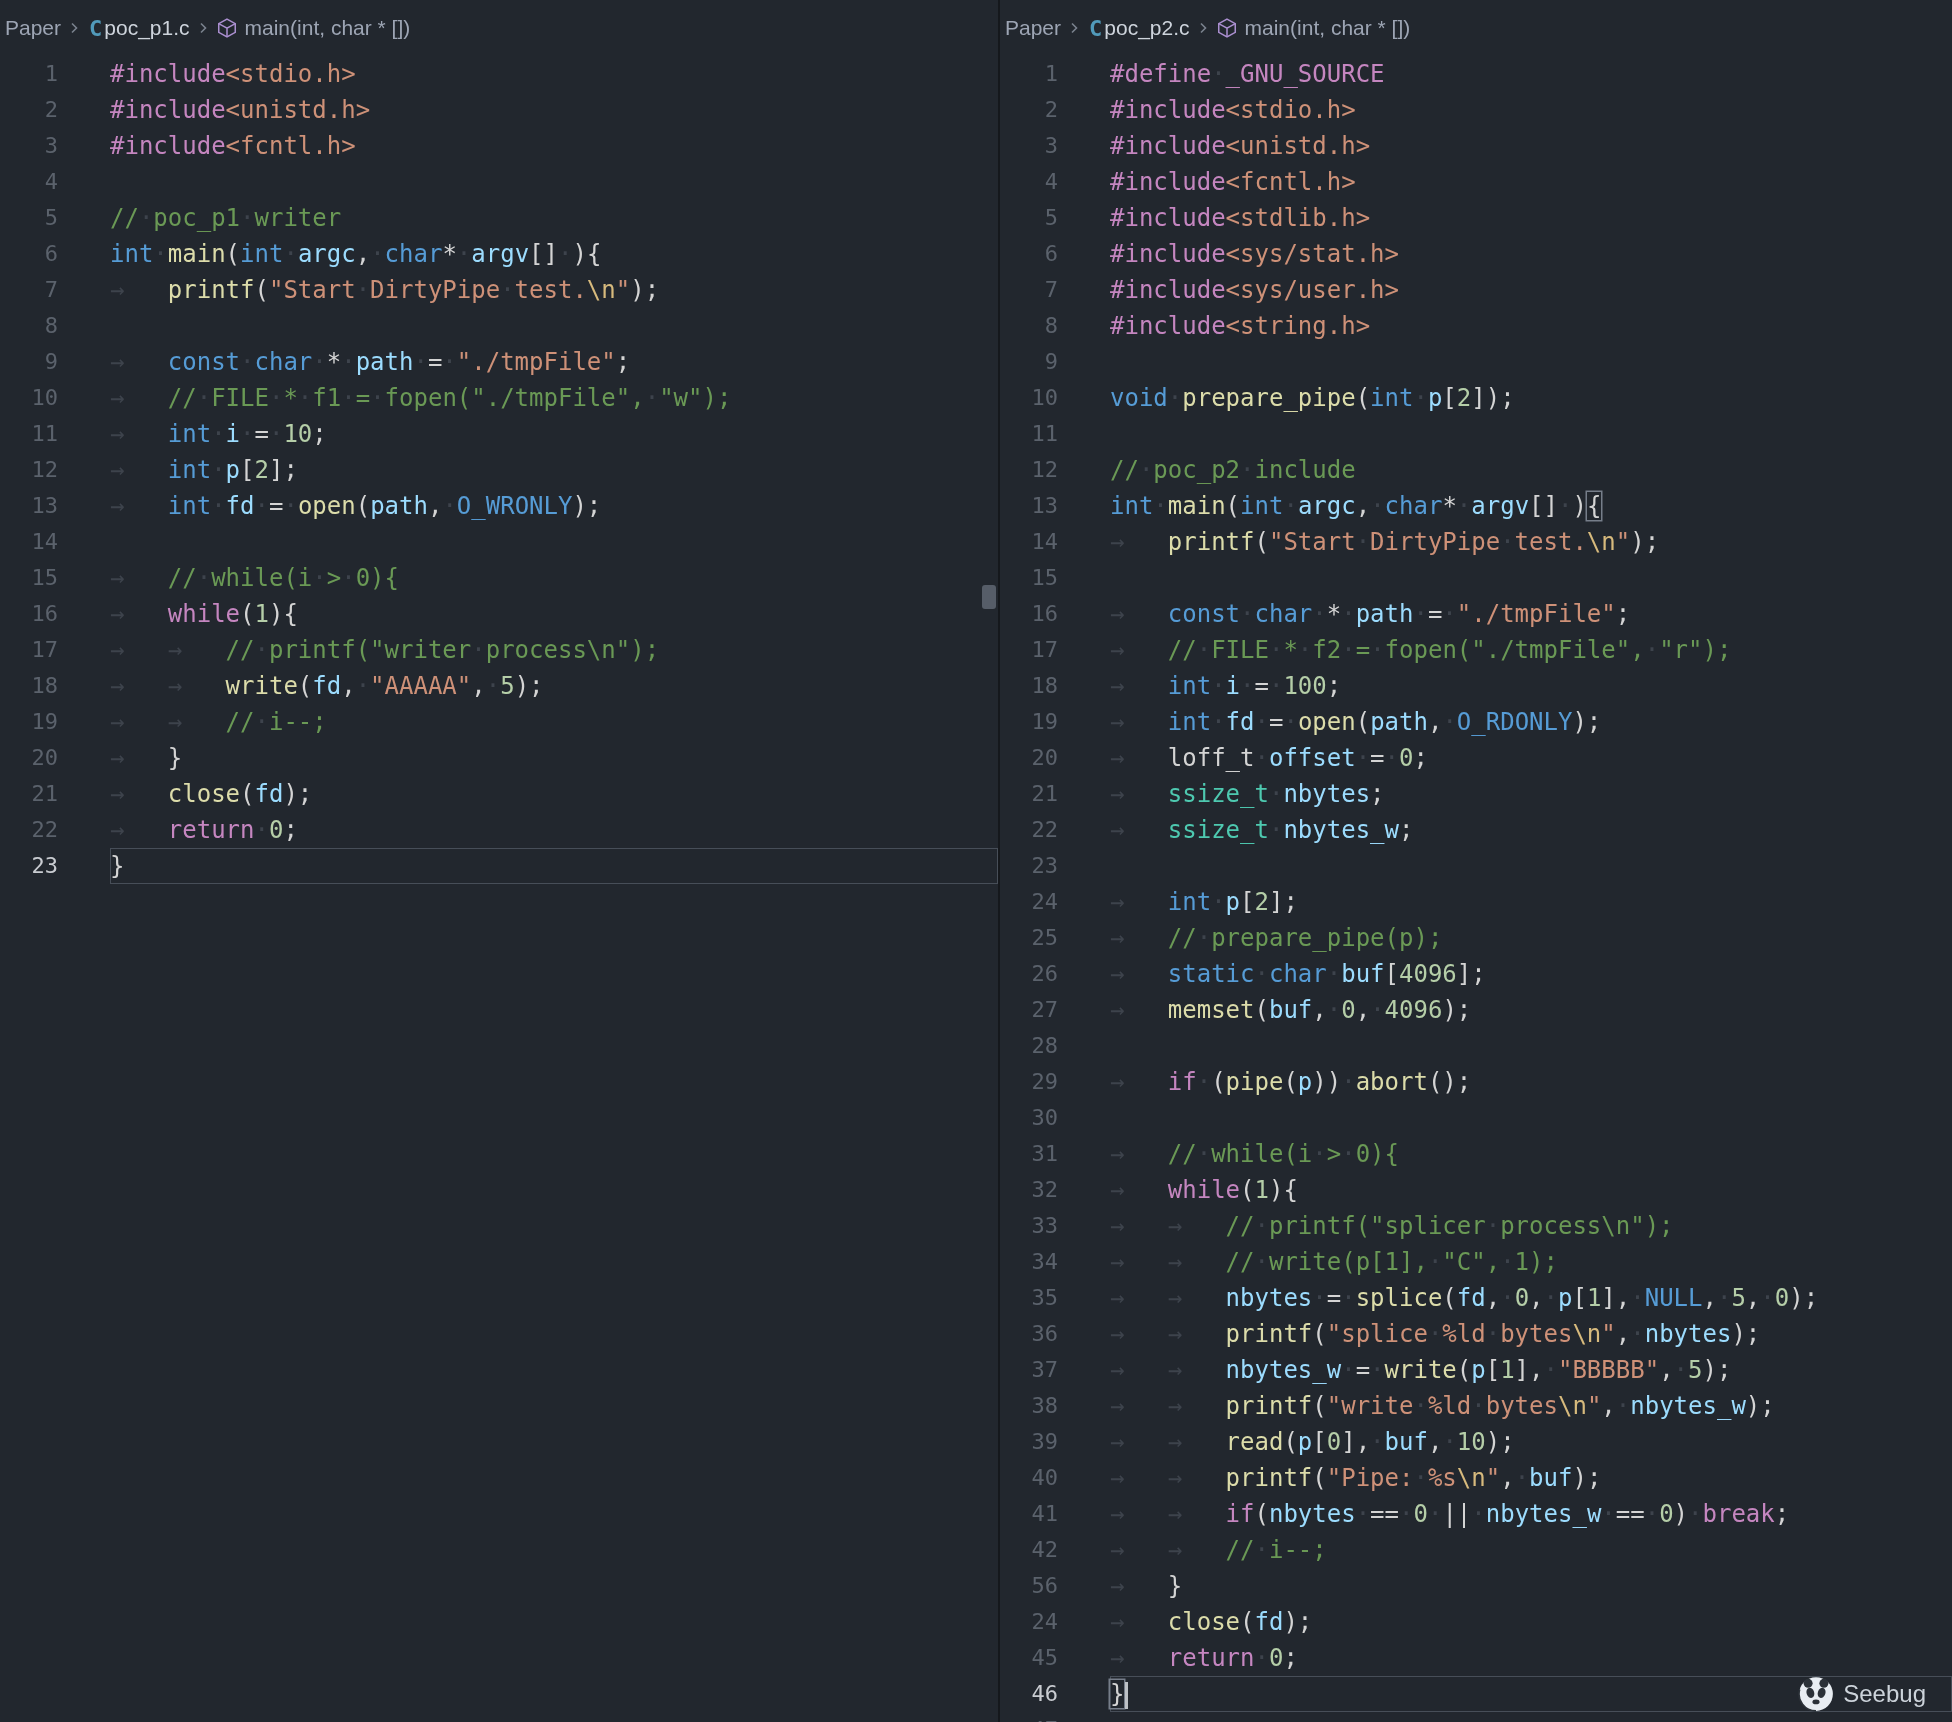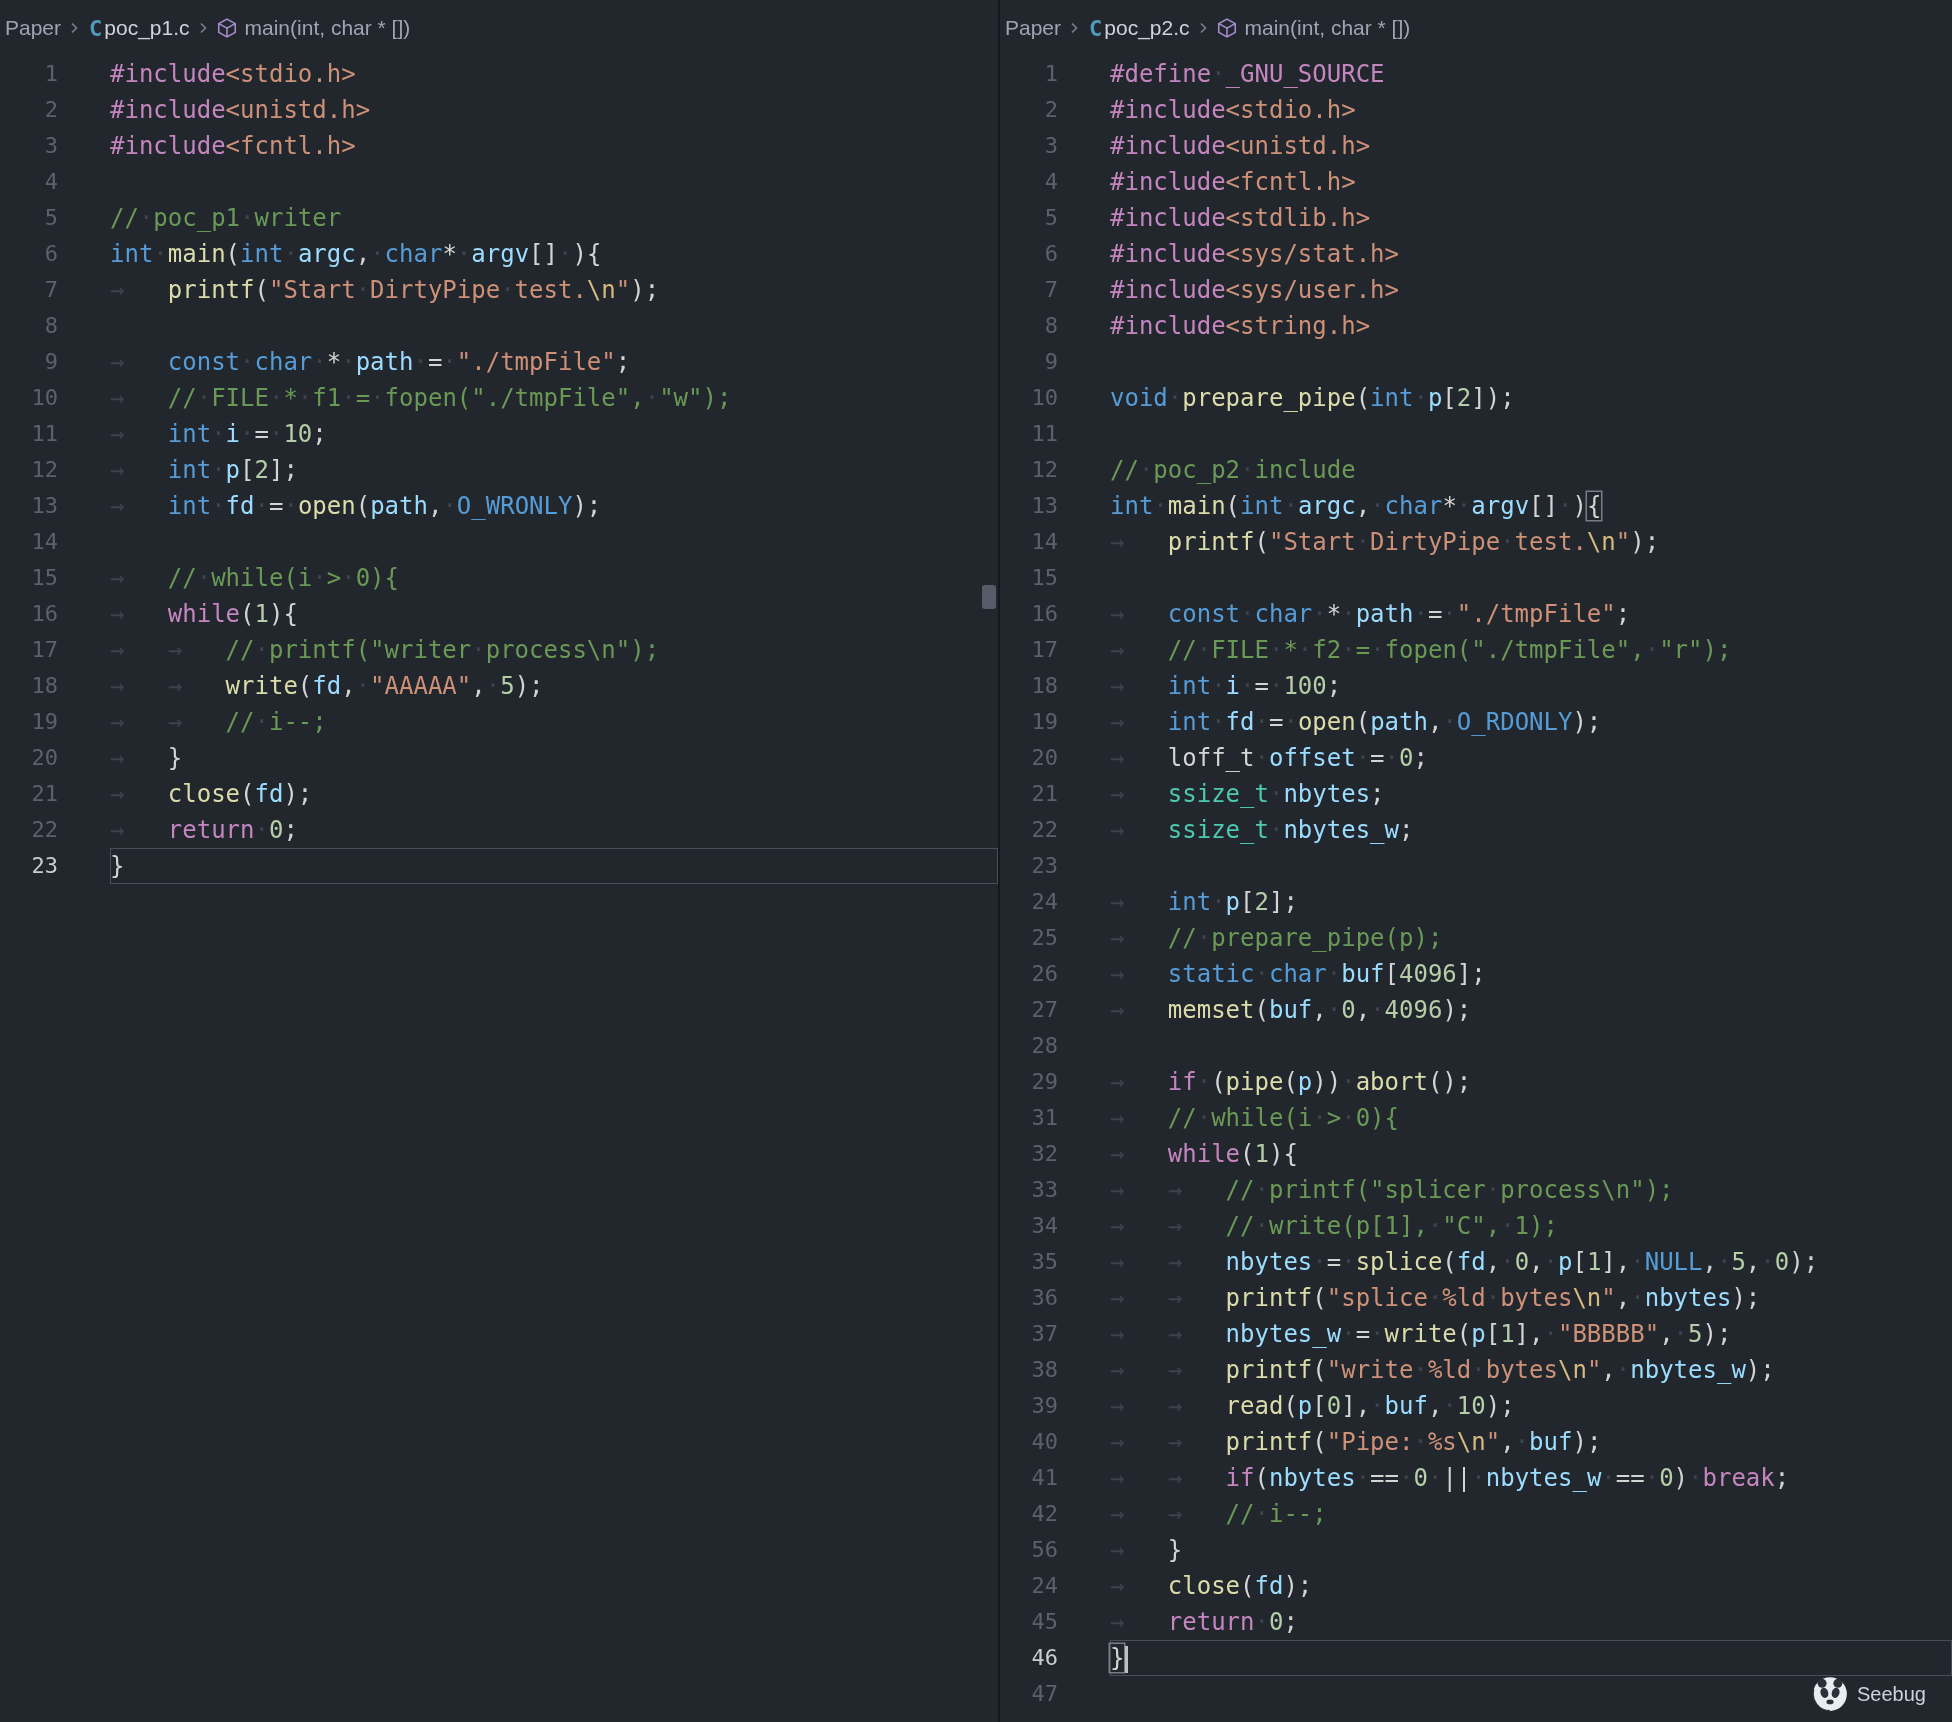--- a/index.html
+++ b/index.html
@@ -46,21 +46,21 @@
   .tok-cnst{ color:var(--c-cnst);margin-top:11px; }
   .tok-box { box-shadow:0 0 0 1.5px var(--c-bracket-box); }
 
   .cursor { display:inline-block; width:3px; height:27px; background:var(--c-cursor);
             vertical-align:middle; margin-left:1px; }
 
   .scroll-thumb { position:absolute; right:2px; top:585px; width:14px; height:24px;
                   background:var(--c-scrollbar); border-radius:3px; cursor:pointer; }
 
   .watermark { position:absolute; right:26px; bottom:10px; display:flex; align-items:center;
-               gap:9px; color:var(--c-watermark-fg); font-size:20px; }
+               gap:9px; color:var(--c-watermark-fg); font-size:24px; }
 </style>
 </head>
 <body>
 
 <div class="workbench">
 
   <section class="pane left">
     <div class="breadcrumb">
       <span class="bc-item">Paper</span>
       <span class="bc-chevron">
@@ -159,20 +159,21 @@
         <div class="line"><span class="ln">20</span><span class="codetext"><span class="ws tab">→</span><span class="tok-pl">loff_t</span><span class="ws">·</span><span class="tok-var">offset</span><span class="ws">·</span><span class="tok-pl">=</span><span class="ws">·</span><span class="tok-num">0</span><span class="tok-pl">;</span></span></div>
         <div class="line"><span class="ln">21</span><span class="codetext"><span class="ws tab">→</span><span class="tok-ty2">ssize_t</span><span class="ws">·</span><span class="tok-var">nbytes</span><span class="tok-pl">;</span></span></div>
         <div class="line"><span class="ln">22</span><span class="codetext"><span class="ws tab">→</span><span class="tok-ty2">ssize_t</span><span class="ws">·</span><span class="tok-var">nbytes_w</span><span class="tok-pl">;</span></span></div>
         <div class="line"><span class="ln">23</span><span class="codetext"></span></div>
         <div class="line"><span class="ln">24</span><span class="codetext"><span class="ws tab">→</span><span class="tok-ty">int</span><span class="ws">·</span><span class="tok-var">p</span><span class="tok-pl">[</span><span class="tok-num">2</span><span class="tok-pl">];</span></span></div>
         <div class="line"><span class="ln">25</span><span class="codetext"><span class="ws tab">→</span><span class="tok-cmt">//</span><span class="ws">·</span><span class="tok-cmt">prepare_pipe(p);</span></span></div>
         <div class="line"><span class="ln">26</span><span class="codetext"><span class="ws tab">→</span><span class="tok-ty">static</span><span class="ws">·</span><span class="tok-ty">char</span><span class="ws">·</span><span class="tok-var">buf</span><span class="tok-pl">[</span><span class="tok-num">4096</span><span class="tok-pl">];</span></span></div>
         <div class="line"><span class="ln">27</span><span class="codetext"><span class="ws tab">→</span><span class="tok-fn">memset</span><span class="tok-pl">(</span><span class="tok-var">buf</span><span class="tok-pl">,</span><span class="ws">·</span><span class="tok-num">0</span><span class="tok-pl">,</span><span class="ws">·</span><span class="tok-num">4096</span><span class="tok-pl">);</span></span></div>
         <div class="line"><span class="ln">28</span><span class="codetext"></span></div>
         <div class="line"><span class="ln">29</span><span class="codetext"><span class="ws tab">→</span><span class="tok-kw">if</span><span class="ws">·</span><span class="tok-pl">(</span><span class="tok-fn">pipe</span><span class="tok-pl">(</span><span class="tok-var">p</span><span class="tok-pl">))</span><span class="ws">·</span><span class="tok-fn">abort</span><span class="tok-pl">();</span></span></div>
+        <div class="line"><span class="ln">30</span><span class="codetext"></span></div>
         <div class="line"><span class="ln">31</span><span class="codetext"><span class="ws tab">→</span><span class="tok-cmt">//</span><span class="ws">·</span><span class="tok-cmt">while(i</span><span class="ws">·</span><span class="tok-cmt">&gt;</span><span class="ws">·</span><span class="tok-cmt">0){</span></span></div>
         <div class="line"><span class="ln">32</span><span class="codetext"><span class="ws tab">→</span><span class="tok-kw">while</span><span class="tok-pl">(</span><span class="tok-num">1</span><span class="tok-pl">){</span></span></div>
         <div class="line"><span class="ln">33</span><span class="codetext"><span class="ws tab">→</span><span class="ws tab">→</span><span class="tok-cmt">//</span><span class="ws">·</span><span class="tok-cmt">printf("splicer</span><span class="ws">·</span><span class="tok-cmt">process\n");</span></span></div>
         <div class="line"><span class="ln">34</span><span class="codetext"><span class="ws tab">→</span><span class="ws tab">→</span><span class="tok-cmt">//</span><span class="ws">·</span><span class="tok-cmt">write(p[1],</span><span class="ws">·</span><span class="tok-cmt">"C",</span><span class="ws">·</span><span class="tok-cmt">1);</span></span></div>
         <div class="line"><span class="ln">35</span><span class="codetext"><span class="ws tab">→</span><span class="ws tab">→</span><span class="tok-var">nbytes</span><span class="ws">·</span><span class="tok-pl">=</span><span class="ws">·</span><span class="tok-fn">splice</span><span class="tok-pl">(</span><span class="tok-var">fd</span><span class="tok-pl">,</span><span class="ws">·</span><span class="tok-num">0</span><span class="tok-pl">,</span><span class="ws">·</span><span class="tok-var">p</span><span class="tok-pl">[</span><span class="tok-num">1</span><span class="tok-pl">],</span><span class="ws">·</span><span class="tok-cnst">NULL</span><span class="tok-pl">,</span><span class="ws">·</span><span class="tok-num">5</span><span class="tok-pl">,</span><span class="ws">·</span><span class="tok-num">0</span><span class="tok-pl">);</span></span></div>
         <div class="line"><span class="ln">36</span><span class="codetext"><span class="ws tab">→</span><span class="ws tab">→</span><span class="tok-fn">printf</span><span class="tok-pl">(</span><span class="tok-str">"splice</span><span class="ws">·</span><span class="tok-str">%ld</span><span class="ws">·</span><span class="tok-str">bytes</span><span class="tok-esc">\n</span><span class="tok-str">"</span><span class="tok-pl">,</span><span class="ws">·</span><span class="tok-var">nbytes</span><span class="tok-pl">);</span></span></div>
         <div class="line"><span class="ln">37</span><span class="codetext"><span class="ws tab">→</span><span class="ws tab">→</span><span class="tok-var">nbytes_w</span><span class="ws">·</span><span class="tok-pl">=</span><span class="ws">·</span><span class="tok-fn">write</span><span class="tok-pl">(</span><span class="tok-var">p</span><span class="tok-pl">[</span><span class="tok-num">1</span><span class="tok-pl">],</span><span class="ws">·</span><span class="tok-str">"BBBBB"</span><span class="tok-pl">,</span><span class="ws">·</span><span class="tok-num">5</span><span class="tok-pl">);</span></span></div>
         <div class="line"><span class="ln">38</span><span class="codetext"><span class="ws tab">→</span><span class="ws tab">→</span><span class="tok-fn">printf</span><span class="tok-pl">(</span><span class="tok-str">"write</span><span class="ws">·</span><span class="tok-str">%ld</span><span class="ws">·</span><span class="tok-str">bytes</span><span class="tok-esc">\n</span><span class="tok-str">"</span><span class="tok-pl">,</span><span class="ws">·</span><span class="tok-var">nbytes_w</span><span class="tok-pl">);</span></span></div>
         <div class="line"><span class="ln">39</span><span class="codetext"><span class="ws tab">→</span><span class="ws tab">→</span><span class="tok-fn">read</span><span class="tok-pl">(</span><span class="tok-var">p</span><span class="tok-pl">[</span><span class="tok-num">0</span><span class="tok-pl">],</span><span class="ws">·</span><span class="tok-var">buf</span><span class="tok-pl">,</span><span class="ws">·</span><span class="tok-num">10</span><span class="tok-pl">);</span></span></div>
         <div class="line"><span class="ln">40</span><span class="codetext"><span class="ws tab">→</span><span class="ws tab">→</span><span class="tok-fn">printf</span><span class="tok-pl">(</span><span class="tok-str">"Pipe:</span><span class="ws">·</span><span class="tok-str">%s</span><span class="tok-esc">\n</span><span class="tok-str">"</span><span class="tok-pl">,</span><span class="ws">·</span><span class="tok-var">buf</span><span class="tok-pl">);</span></span></div>

